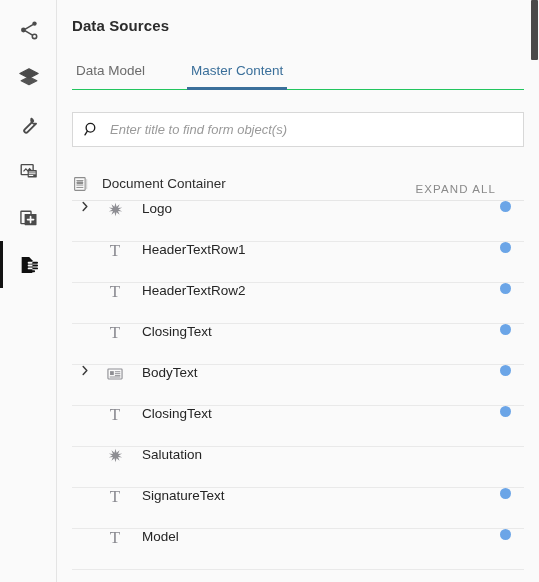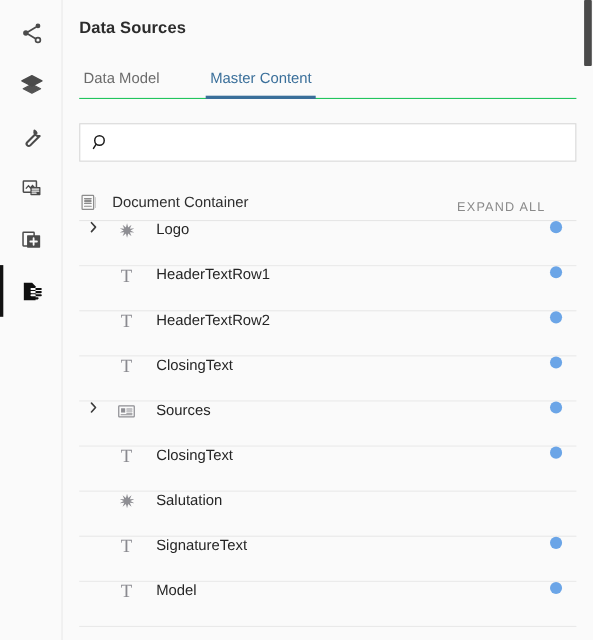--- a/index.html
+++ b/index.html
@@ -310,20 +310,21 @@
       </div>
 
       <div class="search-wrap">
         <div class="search-box">
           <span class="search-icon">
             <svg width="17" height="17" viewBox="0 0 24 24" fill="none" stroke="currentColor" stroke-width="1.9" stroke-linecap="round">
               <circle cx="10.5" cy="9.5" r="6.1"></circle>
               <line x1="6.1" y1="14.4" x2="2.8" y2="19.6"></line>
             </svg>
           </span>
+          <input class="search-input" type="text" placeholder="Enter title to find form object(s)" style="">
         </div>
       </div>
 
       <div class="container-row">
         <span class="container-icon">
           <svg width="18" height="18" viewBox="0 0 24 24" fill="none" stroke="currentColor" stroke-width="1.5">
             <rect x="3.5" y="3.5" width="14" height="17" rx="0.8"></rect>
             <path d="M6.4 7.4h8.2M6.4 10.4h8.2M6.4 13.4h8.2M6.4 16.6h8.2" stroke-width="1.3" stroke-linecap="round"></path>
             <rect x="6.4" y="8.6" width="8.2" height="3.4" fill="currentColor" stroke="none"></rect>
             <path d="M19.6 5.6v13.2" stroke-width="1.1" opacity="0.5"></path>
@@ -398,21 +399,21 @@
                 <polyline points="2,1.6 6,6 2,10.4"></polyline>
               </svg>
             </span>
             <span class="row-icon">
               <svg width="18" height="18" viewBox="0 0 24 24" fill="none" stroke="currentColor" stroke-width="1.5">
                 <rect x="2.6" y="5.4" width="18.8" height="13.2" rx="0.8"></rect>
                 <rect x="5.4" y="8.2" width="5" height="5.2" fill="currentColor" stroke="none"></rect>
                 <path d="M12.4 9h6.2M12.4 11.6h6.2M12.4 14.2h6.2M5.4 16h13.2" stroke-width="1.3" stroke-linecap="round"></path>
               </svg>
             </span>
-            <span class="row-label">Sources</span>
+            <span class="row-label">BodyText</span>
             <span class="row-dot">
               <span class="dot" style="background: rgb(107, 165, 231);"></span>
             </span>
           </div>
           <div class="tree-row">
             <span class="row-chevron empty">
               <svg width="8" height="11" viewBox="0 0 8 12" fill="none" stroke="currentColor" stroke-width="1.6" stroke-linecap="round" stroke-linejoin="round">
                 <polyline points="2,1.6 6,6 2,10.4"></polyline>
               </svg>
             </span>

